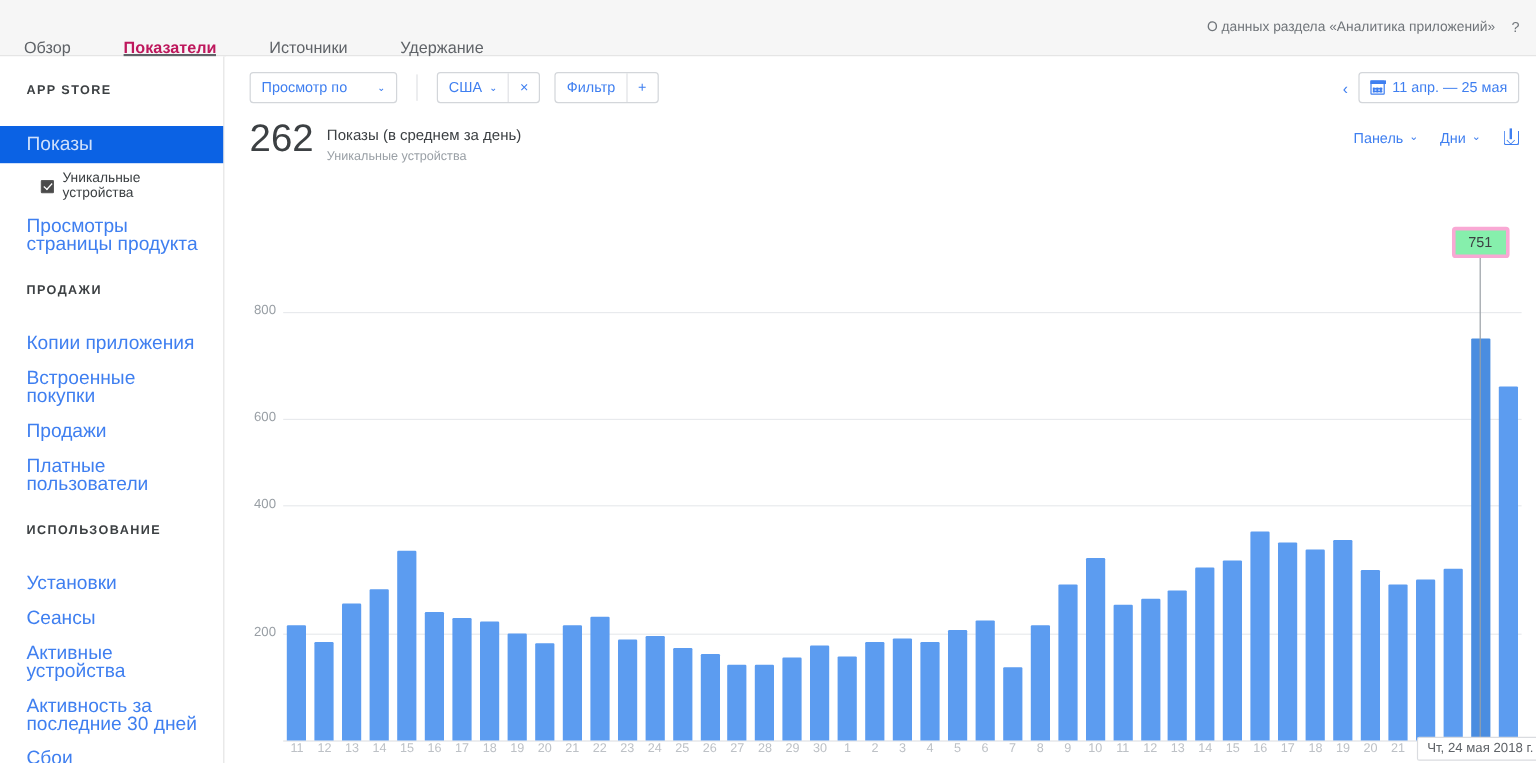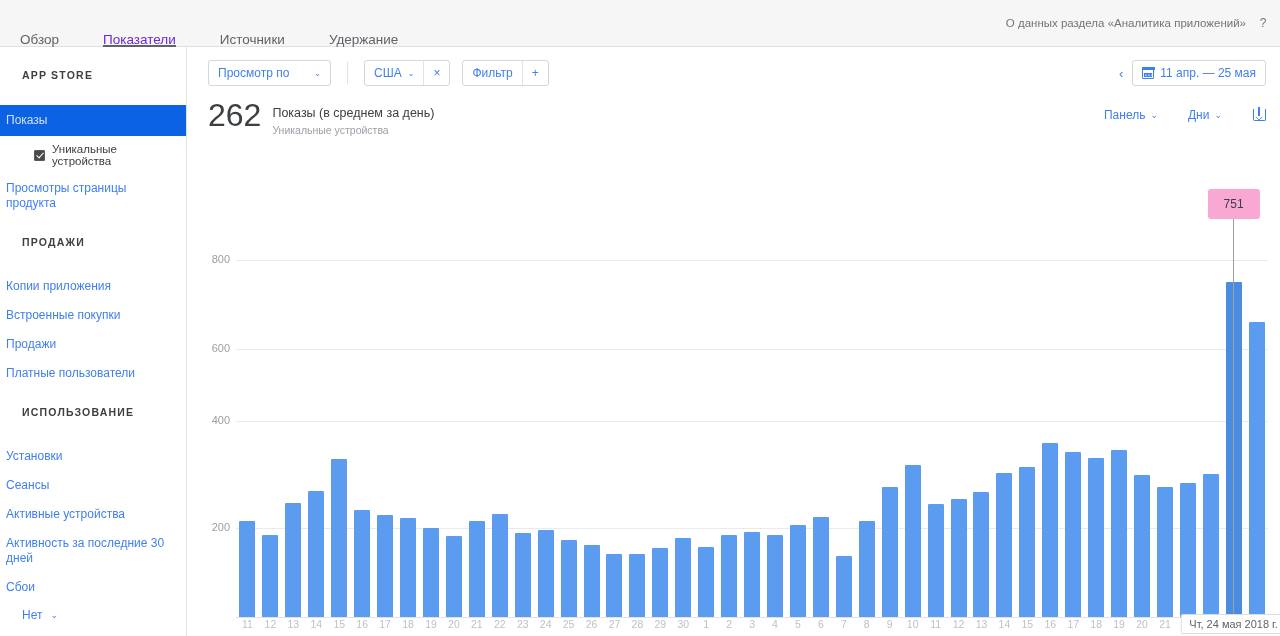--- a/index.html
+++ b/index.html
@@ -19,21 +19,21 @@
     border-bottom: 1px solid #e0e0e0;
     display: flex; align-items: center;
   }
   .topnav-tabs { display: flex; align-items: center; height: 47px; }
   .tab {
     position: relative; height: 47px; display: flex; align-items: flex-end;
     padding: 0 22px; font-size: 13.5px; color: #5f6368; cursor: pointer;
     white-space: nowrap;
   }
   .tab:first-child { padding-left: 20px; }
-  .tab.active { color: #6d28d9; font-weight: normal; }
+  .tab.active { color: #be185d; font-weight: bold; }
   .tab.active::after {
     content: ""; position: absolute; left: 22px; right: 22px; bottom: 0;
     height: 2px; background: #5f6368;
   }
   .topnav-right {
     margin-left: auto; display: flex; align-items: center;
     padding-right: 10px; gap: 10px;
   }
   .about-link { font-size: 11.5px; color: #70757a; cursor: pointer; white-space: nowrap; }
   .help-icon {
@@ -46,21 +46,21 @@
     position: absolute; top: 47px; left: 0; width: 187px; height: 589px;
     background: #ffffff; border-right: 1px solid #e4e4e4;
     padding-top: 14px;
   }
   .side-head {
     font-size: 10.5px; letter-spacing: 1.2px; font-weight: bold;
     color: #3c4043; padding: 8px 0 24px 22px; text-transform: uppercase;
   }
   .side-head.gap { padding-top: 18px; }
   .side-link {
-    font-size: 12px; color: #3f7ff0; padding: 7px 16px 7px 6px;
+    font-size: 16px; color: #3f7ff0; padding: 7px 16px 7px 22px;
     cursor: pointer; line-height: 15px;
   }
   .side-link.selected {
     background: #0b62e4; color: #cfe0fb; padding-top: 8px; padding-bottom: 8px;
   }
   .side-check {
     display: flex; align-items: center; gap: 7px;
     padding: 7px 10px 7px 34px; font-size: 11.5px; color: #3c4043; cursor: pointer;
   }
   .cbox {
@@ -118,21 +118,21 @@
 
   
   .metric-row {
     display: flex; align-items: flex-start; padding: 2px 14px 0 20px;
   }
   .metric-num { font-size: 32px; color: #3c4043; line-height: 28px; font-weight: 400; }
   .metric-labels { margin-left: 11px; padding-top: 5px; }
   .metric-title { font-size: 12.5px; color: #3c4043; line-height: 15px; }
   .metric-sub { font-size: 10.5px; color: #9aa0a6; line-height: 14px; margin-top: 2px; }
   .metric-actions {
-    margin-left: auto; display: flex; align-items: center; gap: 30px; padding-top: 6px;
+    margin-left: auto; display: flex; align-items: center; gap: 18px; padding-top: 6px;
   }
   .act { display:flex; align-items:center; gap:5px; font-size:12px; color:#3f7ff0; cursor:pointer; }
   .dl-glyph { width: 14px; height: 15px; position: relative; }
   .dl-glyph::before {
     content:""; position:absolute; left:6px; top:0; width:1.6px; height:9px; background:#3f7ff0;
   }
   .dl-glyph::after {
     content:""; position:absolute; left:3.2px; top:6px; width:7px; height:7px;
     border-right:1.6px solid #3f7ff0; border-bottom:1.6px solid #3f7ff0;
     transform: rotate(45deg) scale(.62); transform-origin: center;
@@ -166,21 +166,21 @@
     position: absolute; left: 48px; right: 12px; top: 451px; height: 20px;
     display: flex; justify-content: space-between;
   }
   .xlab { flex: 1 1 0; text-align: center; font-size: 10.5px; color: #bdc1c6; }
 
   
   .hover-line {
     position: absolute; width: 1px; background: #9aa0a6; z-index: 3;
   }
   .tooltip-val {
-    position: absolute; z-index: 4; background: #f9a8d4; border: 5px solid #f9a8d4;
+    position: absolute; z-index: 4; background: #86efac; border: 3px solid #f9a8d4;
     border-radius: 3px; font-size: 12px; color: #3c4043;
     padding: 3px 11px; white-space: nowrap; transform: translateX(-50%);
   }
   .tooltip-date {
     position: absolute; z-index: 4; background: #fff; border: 1px solid #dadce0;
     border-radius: 2px; font-size: 11px; color: #5f6368;
     padding: 3px 8px; white-space: nowrap; transform: translateX(-50%);
   }
 </style>
 </head>

